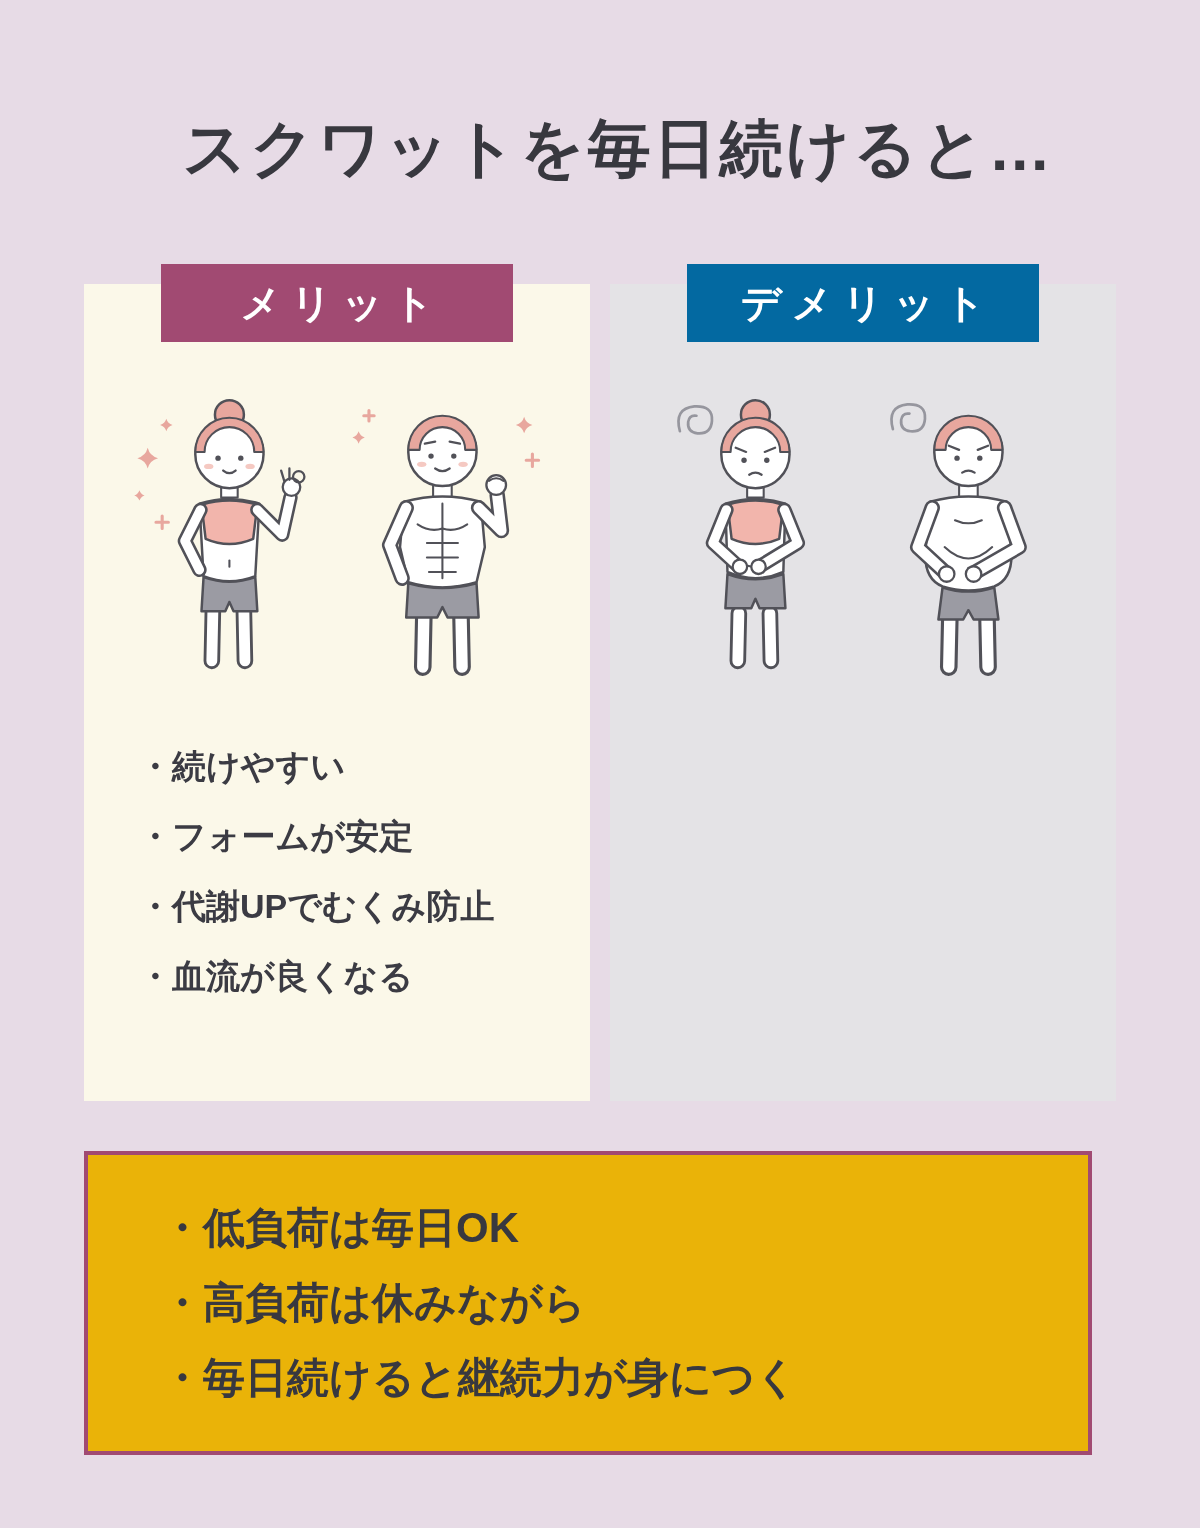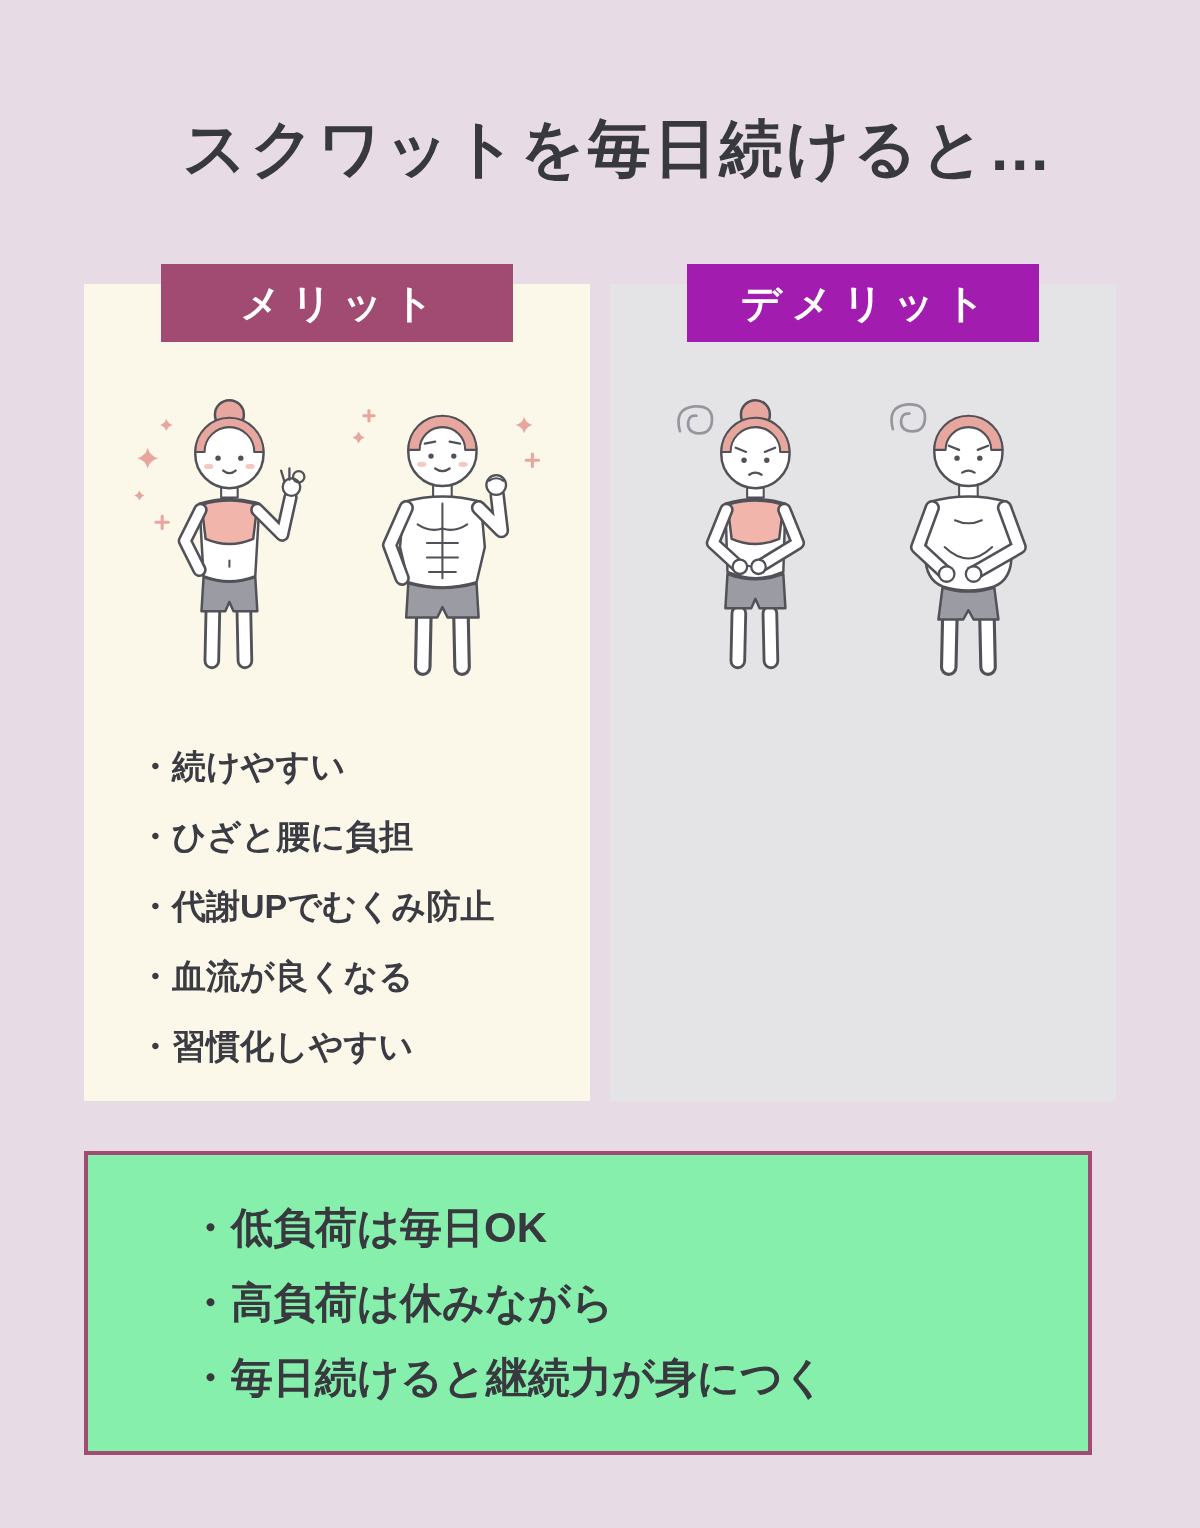--- a/index.html
+++ b/index.html
@@ -46,21 +46,21 @@
     display:flex;
     align-items:center;
     justify-content:center;
     color:#ffffff;
     font-size:40px;
     font-weight:700;
     letter-spacing:10px;
     padding-left:10px;
   }
   .badge.merit-badge   { background:#A14A72; }
-  .badge.demerit-badge { background:#a21caf; }
+  .badge.demerit-badge { background:#0369a1; }
 
   .figures {
     display:flex;
     justify-content:center;
     align-items:flex-end;
     gap:6px;
     margin-top:40px;
     height:300px;
   }
   .figures svg { height:300px; width:auto; }
@@ -70,23 +70,23 @@
     margin:50px 20px 0 54px;
     font-size:34px;
     font-weight:700;
     line-height:1.32;
     color:#3B3B43;
   }
   .list li { margin-bottom:25px; }
 
   .summary-box {
     margin:50px 108px 0 84px;
-    background:#86efac;
+    background:#eab308;
     border:4px solid #A14A72;
-    padding:36px 40px 36px 101px;
+    padding:36px 40px 36px 73px;
   }
   .summary-box ul {
     list-style:none;
     font-size:42px;
     font-weight:700;
     line-height:1.78;
     color:#38383F;
   }
 </style>
 </head>
@@ -193,24 +193,23 @@
             <circle cx="110" cy="60" r="2.6" fill="#515158" stroke="none"></circle>
             <path d="M92,72 Q99,77 106,72" stroke-width="2.2"></path>
             <ellipse cx="79" cy="68" rx="4.5" ry="2.6" fill="#F5C9C2" stroke="none"></ellipse>
             <ellipse cx="119" cy="68" rx="4.5" ry="2.6" fill="#F5C9C2" stroke="none"></ellipse>
           </g>
         </svg>
       </div>
 
       <ul class="list">
         <li>・続けやすい</li>
-        <li>・ひざと腰に負担</li>
+        <li>・フォームが安定</li>
         <li>・代謝UPでむくみ防止</li>
         <li>・血流が良くなる</li>
-        <li>・習慣化しやすい</li>
       </ul>
     </section>
 
     <section class="panel demerit">
       <div class="badge demerit-badge">デメリット</div>
 
       <div class="figures">
 
         <svg viewBox="0 0 200 290">
           <g stroke="#515158" stroke-width="2.4" fill="none" stroke-linecap="round" stroke-linejoin="round">

